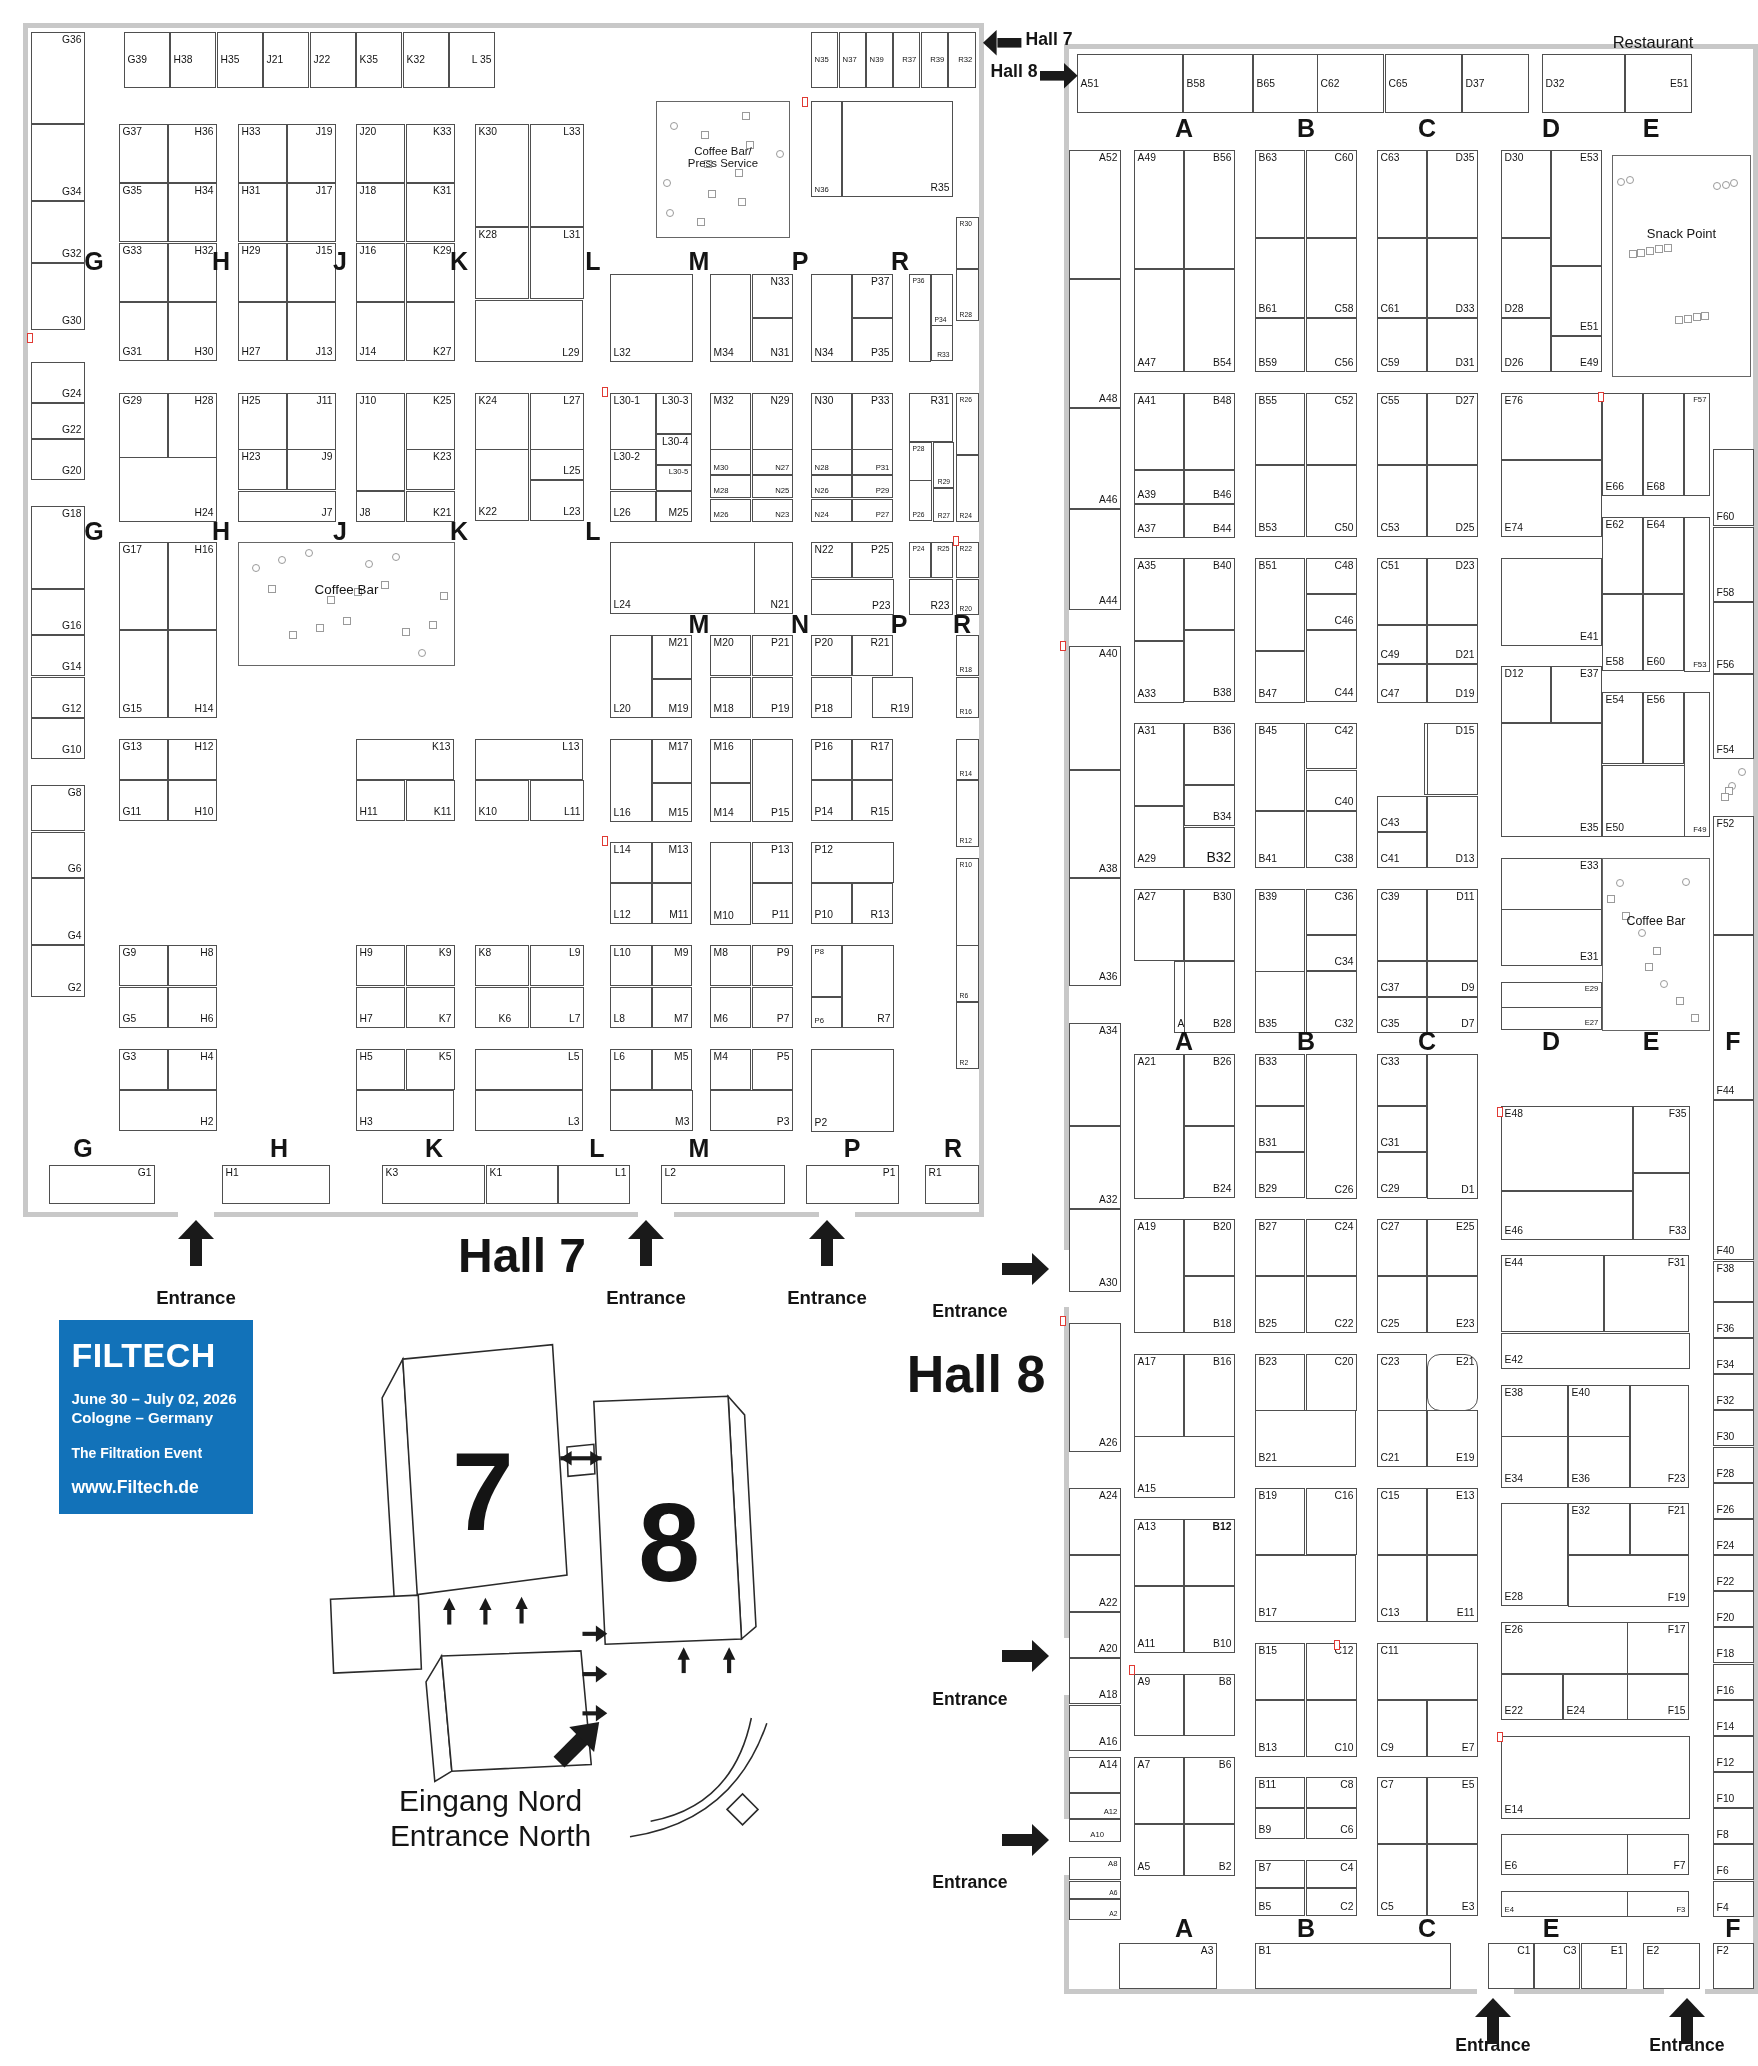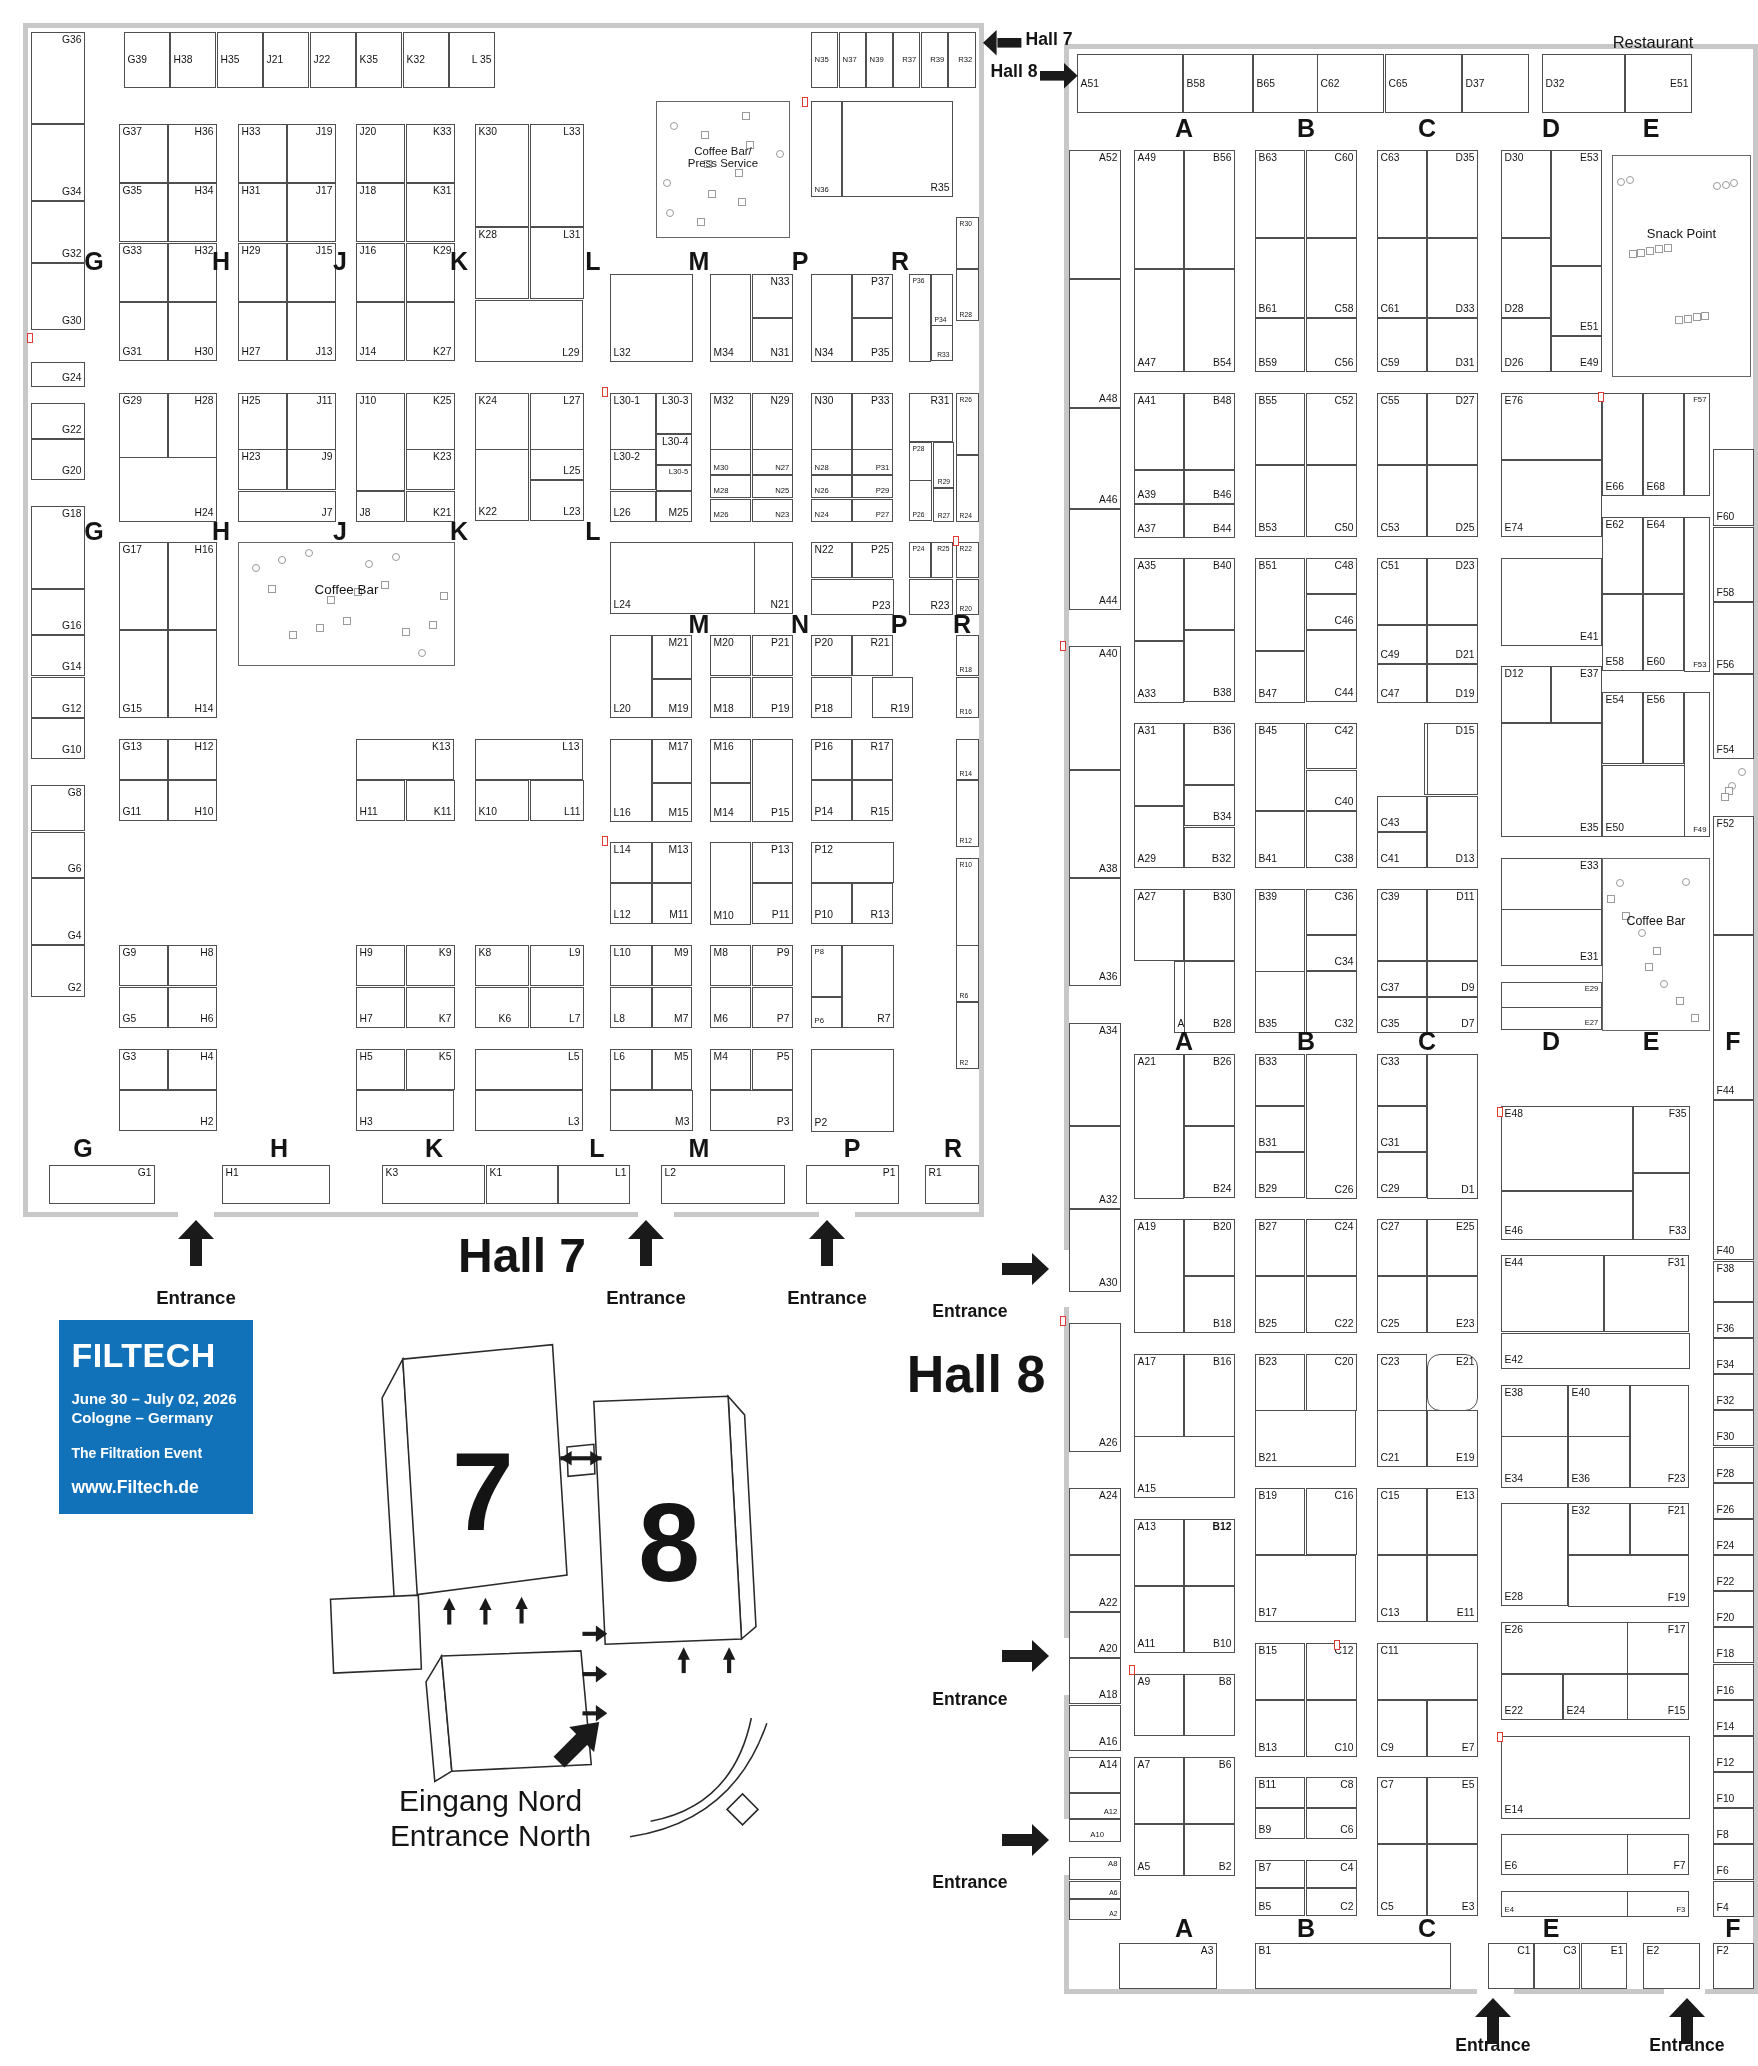--- a/index.html
+++ b/index.html
@@ -110,21 +110,21 @@
     </div>
     <div class="booth" style="left: 31px; top: 124px; width: 54px; height: 77px;">
       <span style="font-size: 10.3px; right: 2.6px; bottom: 2.1px;">G34</span>
     </div>
     <div class="booth" style="left: 31px; top: 201px; width: 54px; height: 62px;">
       <span style="font-size: 10.3px; right: 2.6px; bottom: 2.1px;">G32</span>
     </div>
     <div class="booth" style="left: 31px; top: 263px; width: 54px; height: 67px;">
       <span style="font-size: 10.3px; right: 2.6px; bottom: 2.1px;">G30</span>
     </div>
-    <div class="booth" style="left: 31px; top: 362px; width: 54px; height: 25px; text-decoration: underline;">
+    <div class="booth" style="left: 31px; top: 362px; width: 54px; height: 41px; text-decoration: underline;">
       <span style="font-size: 10.3px; right: 2.6px; bottom: 2.1px;">G24</span>
     </div>
     <div class="booth" style="left: 31px; top: 403px; width: 54px; height: 36px;">
       <span style="font-size: 10.3px; right: 2.6px; bottom: 2.1px;">G22</span>
     </div>
     <div class="booth" style="left: 31px; top: 439px; width: 54px; height: 41px;">
       <span style="font-size: 10.3px; right: 2.6px; bottom: 2.1px;">G20</span>
     </div>
     <div class="booth" style="left: 31px; top: 506px; width: 54px; height: 83px;">
       <span style="font-size: 10.3px; right: 2.6px; top: 2.1px;">G18</span>
@@ -930,21 +930,21 @@
     <div class="booth" style="left: 1184px; top: 723px; width: 51px; height: 62px;">
       <span style="font-size: 10.3px; right: 2.6px; top: 2.1px;">B36</span>
     </div>
     <div class="booth" style="left: 1184px; top: 785px; width: 51px; height: 41px;">
       <span style="font-size: 10.3px; right: 2.6px; bottom: 2.1px;">B34</span>
     </div>
     <div class="booth" style="left: 1134px; top: 806px; width: 50px; height: 62px;">
       <span style="font-size: 10.3px; left: 2.6px; bottom: 2.1px;">A29</span>
     </div>
     <div class="booth" style="left: 1184px; top: 827px; width: 51px; height: 41px;">
-      <span style="font-size: 11px; right: 2.6px; bottom: 2.1px;">B32</span>
+      <span style="font-size: 14px; right: 2.6px; bottom: 2.1px;">B32</span>
     </div>
     <div class="booth" style="left: 1134px; top: 889px; width: 50px; height: 72px;">
       <span style="font-size: 10.3px; left: 2.6px; top: 2.1px;">A27</span>
     </div>
     <div class="booth" style="left: 1184px; top: 889px; width: 51px; height: 72px;">
       <span style="font-size: 10.3px; right: 2.6px; top: 2.1px;">B30</span>
     </div>
     <div class="booth" style="left: 1134px; top: 961px; width: 50px; height: 72px; margin-left: 40px;">
       <span style="font-size: 10.3px; left: 2.6px; bottom: 2.1px;">A25</span>
     </div>

